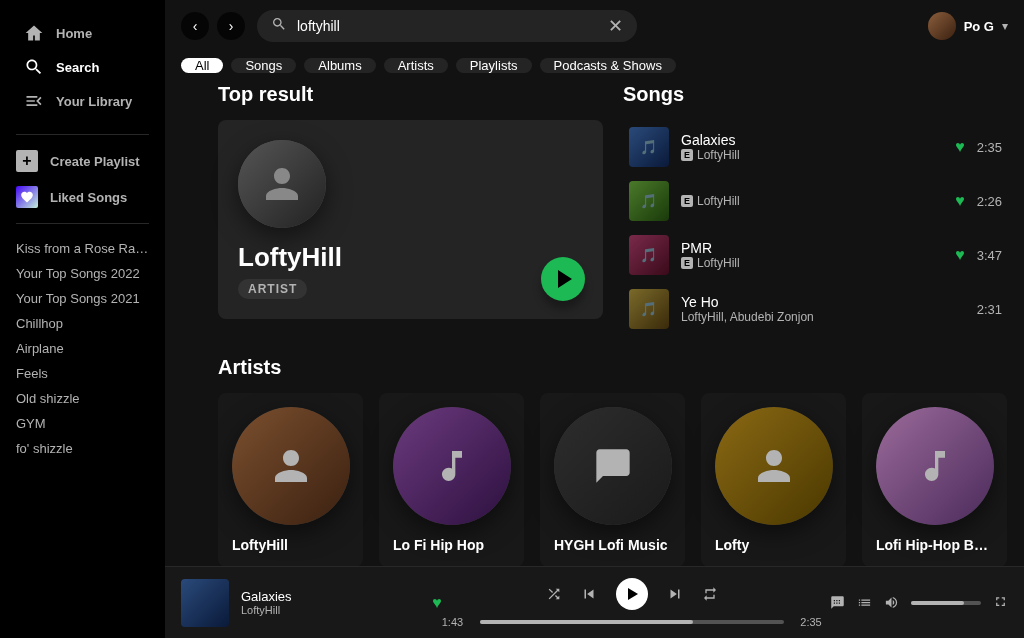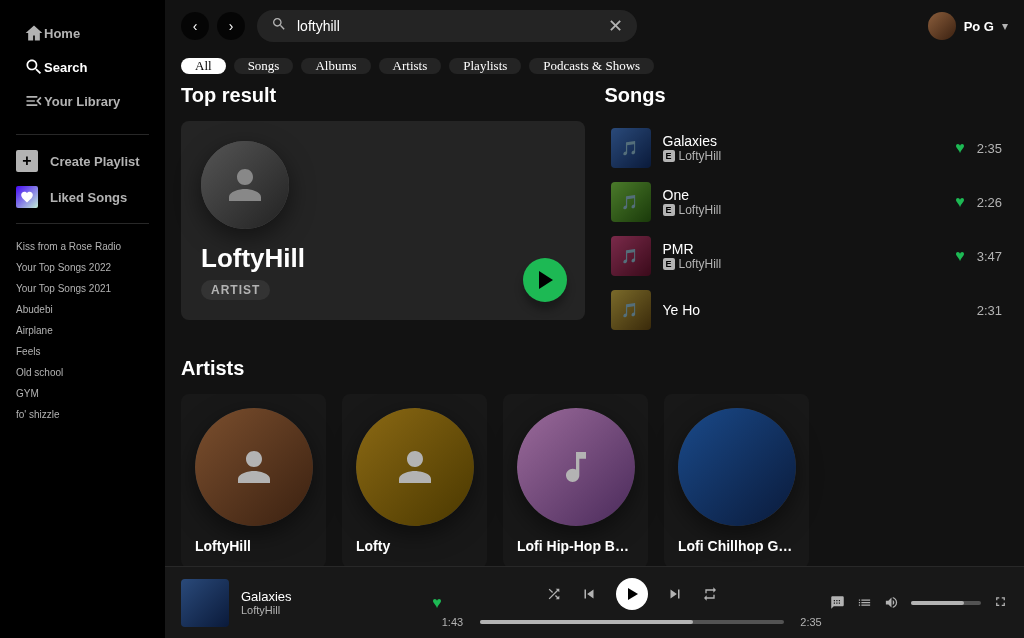--- a/index.html
+++ b/index.html
@@ -28,21 +28,21 @@
       flex-shrink: 0;
       overflow-y: auto;
       border-right: none;
     }
     .sidebar-nav {
       padding: 8px 0 8px 16px;
     }
     .sidebar-nav-item {
       display: flex;
       align-items: center;
-      gap: 0;
+      gap: 12px;
       padding: 7px 8px;
       border-radius: 4px;
       cursor: pointer;
       color: #b3b3b3;
       font-size: 13px;
       font-weight: 600;
     }
     .sidebar-nav-item.active { color: #fff; }
     .sidebar-nav-icon {
       width: 20px;
@@ -78,21 +78,21 @@
     }
     .create-icon { background: #b3b3b3; color: #000; }
     .liked-icon { background: linear-gradient(135deg, #450af5, #c4efd9); }
     .sidebar-playlist-list {
       padding: 4px 16px;
       overflow-y: auto;
       flex: 1;
     }
     .sidebar-playlist-item {
       padding: 5px 0;
-      font-size: 10px;
+      font-size: 13px;
       color: #b3b3b3;
       cursor: pointer;
       white-space: nowrap;
       overflow: hidden;
       text-overflow: ellipsis;
     }
     
     .main-content {
       flex: 1;
       background: #121212;
@@ -177,30 +177,30 @@
     }
     .filter-tab {
       padding: 0 14px;
       border-radius: 20px;
       font-size: 13px;
       font-weight: 500;
       cursor: pointer;
       border: none;
       background: #242424;
       color: #fff;
-      font-family: Liberation Serif, serif;
     }
     .filter-tab.active {
       background: #fff;
       color: #000;
     }
     .content-area {
       flex: 1;
       overflow-y: auto;
       padding: 0 16px 16px;
+      margin-left: 37px;
     }
     .content-area::-webkit-scrollbar { width: 6px; }
     .content-area::-webkit-scrollbar-track { background: transparent; }
     .content-area::-webkit-scrollbar-thumb { background: #535353; border-radius: 3px; }
     .two-col {
       display: grid;
       grid-template-columns: 1fr 1fr;
       gap: 20px;
       margin-bottom: 20px;
     }
@@ -566,24 +566,24 @@
             <path d="M12 21.35l-1.45-1.32C5.4 15.36 2 12.28 2 8.5 2 5.42 4.42 3 7.5 3c1.74 0 3.41.81 4.5 2.09C13.09 3.81 14.76 3 16.5 3 19.58 3 22 5.42 22 8.5c0 3.78-3.4 6.86-8.55 11.54L12 21.35z"></path>
           </svg>
       </div>
       <span>Liked Songs</span>
     </div>
     <hr class="sidebar-divider">
     <div class="sidebar-playlist-list">
       <div class="sidebar-playlist-item">Kiss from a Rose Radio</div>
       <div class="sidebar-playlist-item">Your Top Songs 2022</div>
       <div class="sidebar-playlist-item">Your Top Songs 2021</div>
-      <div class="sidebar-playlist-item">Abudebi</div>
+      <div class="sidebar-playlist-item">Chillhop</div>
       <div class="sidebar-playlist-item">Airplane</div>
       <div class="sidebar-playlist-item">Feels</div>
-      <div class="sidebar-playlist-item">Old school</div>
+      <div class="sidebar-playlist-item">Old shizzle</div>
       <div class="sidebar-playlist-item">GYM</div>
       <div class="sidebar-playlist-item">fo' shizzle</div>
     </div>
   </div>
 
   <div class="main-content">
 
     <div class="topbar">
       <div class="nav-arrows">
         <button class="nav-arrow">‹</button>
@@ -657,21 +657,20 @@
                 <span class="heart-icon">♥</span>
                 <span class="song-duration">2:35</span>
               </div>
             </div>
 
             <div class="song-row">
               <div class="song-thumb">
                 <div class="song-thumb-img" style="background:linear-gradient(135deg,#4a7a2a,#1a3a0a);">🎵</div>
               </div>
               <div class="song-info">
-                <div class="song-name">One</div>
                 <div class="song-artist">
                   <span class="explicit-badge">E</span>
                   <span>LoftyHill</span>
                 </div>
               </div>
               <div class="song-actions">
                 <span class="heart-icon">♥</span>
                 <span class="song-duration">2:26</span>
               </div>
             </div>
@@ -692,20 +691,23 @@
                 <span class="song-duration">3:47</span>
               </div>
             </div>
 
             <div class="song-row">
               <div class="song-thumb">
                 <div class="song-thumb-img" style="background:linear-gradient(135deg,#7a6a2a,#3a2a0a);">🎵</div>
               </div>
               <div class="song-info">
                 <div class="song-name">Ye Ho</div>
+                <div class="song-artist">
+                  <span>LoftyHill, Abudebi Zonjon</span>
+                </div>
               </div>
               <div class="song-actions">
                 <span class="song-duration">2:31</span>
               </div>
             </div>
           </div>
         </div>
       </div>
 
       <div class="artists-section">
@@ -717,21 +719,43 @@
               <div style="width:100%;height:100%;background:linear-gradient(135deg,#7b4f2e,#3a2010);border-radius:50%;display:flex;align-items:center;justify-content:center;">
                 <svg width="40" height="40" viewBox="0 0 24 24" fill="#b3b3b3">
                     <path d="M12 12c2.7 0 4.8-2.1 4.8-4.8S14.7 2.4 12 2.4 7.2 4.5 7.2 7.2 9.3 12 12 12zm0 2.4c-3.2 0-9.6 1.6-9.6 4.8v2.4h19.2v-2.4c0-3.2-6.4-4.8-9.6-4.8z"></path>
                   </svg>
               </div>
             </div>
             <div class="artist-card-name">LoftyHill</div>
 
           </div>
 
-
+          <div class="artist-card">
+            <div class="artist-card-img">
+              <div style="width:100%;height:100%;background:linear-gradient(135deg,#6b3a7d,#2d1040);border-radius:50%;display:flex;align-items:center;justify-content:center;">
+                <svg width="40" height="40" viewBox="0 0 24 24" fill="#b3b3b3">
+                    <path d="M12 3v10.55c-.59-.34-1.27-.55-2-.55-2.21 0-4 1.79-4 4s1.79 4 4 4 4-1.79 4-4V7h4V3h-6z"></path>
+                  </svg>
+              </div>
+            </div>
+            <div class="artist-card-name">Lo Fi Hip Hop</div>
+
+          </div>
+
+          <div class="artist-card">
+            <div class="artist-card-img">
+              <div style="width:100%;height:100%;background:linear-gradient(135deg,#2d2d2d,#1a1a1a);border-radius:50%;display:flex;align-items:center;justify-content:center;">
+                <svg width="40" height="40" viewBox="0 0 24 24" fill="#b3b3b3">
+                    <path d="M20 2H4c-1.1 0-2 .9-2 2v18l4-4h14c1.1 0 2-.9 2-2V4c0-1.1-.9-2-2-2z"></path>
+                  </svg>
+              </div>
+            </div>
+            <div class="artist-card-name">HYGH Lofi Music</div>
+
+          </div>
 
           <div class="artist-card">
             <div class="artist-card-img">
               <div style="width:100%;height:100%;background:linear-gradient(135deg,#8b6914,#4a3800);border-radius:50%;display:flex;align-items:center;justify-content:center;">
                 <svg width="40" height="40" viewBox="0 0 24 24" fill="#b3b3b3">
                     <path d="M12 12c2.7 0 4.8-2.1 4.8-4.8S14.7 2.4 12 2.4 7.2 4.5 7.2 7.2 9.3 12 12 12zm0 2.4c-3.2 0-9.6 1.6-9.6 4.8v2.4h19.2v-2.4c0-3.2-6.4-4.8-9.6-4.8z"></path>
                   </svg>
               </div>
             </div>
             <div class="artist-card-name">Lofty</div>

